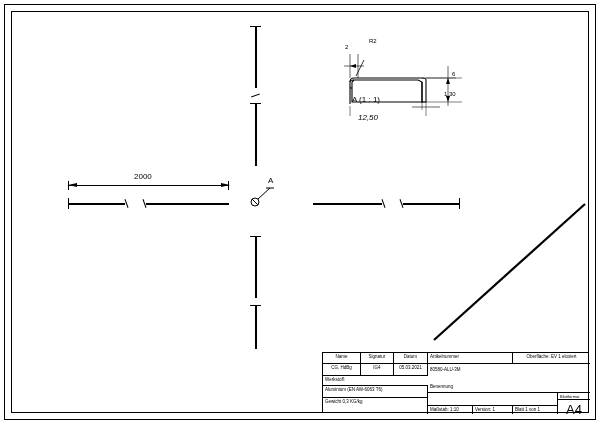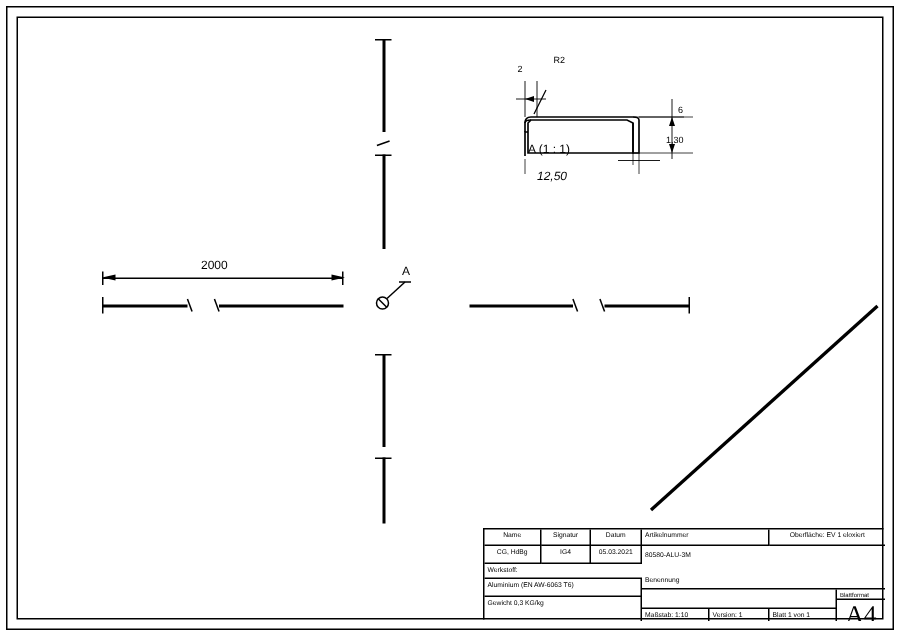--- a/index.html
+++ b/index.html
@@ -85,24 +85,23 @@
     border-right: 1px solid #000000;
     border-bottom: 1px solid #000000;
     padding: 1px 2px;
     font-size: 4.5px;
     line-height: 6px;
     overflow: hidden;
   }
   .tb-cell.nb-r { border-right: none; }
   .tb-cell.nb-b { border-bottom: none; }
   .tb-a4 {
-    font-size: 17px;
+    font-size: 13px;
     text-align: center;
     line-height: 17px;
-    font-family: Liberation Serif, serif;
   }
 </style>
 </head>
 <body>
 
 <div id="sheet">
 
   <div class="frame-outer"></div>
   <div class="frame-inner"></div>
 

